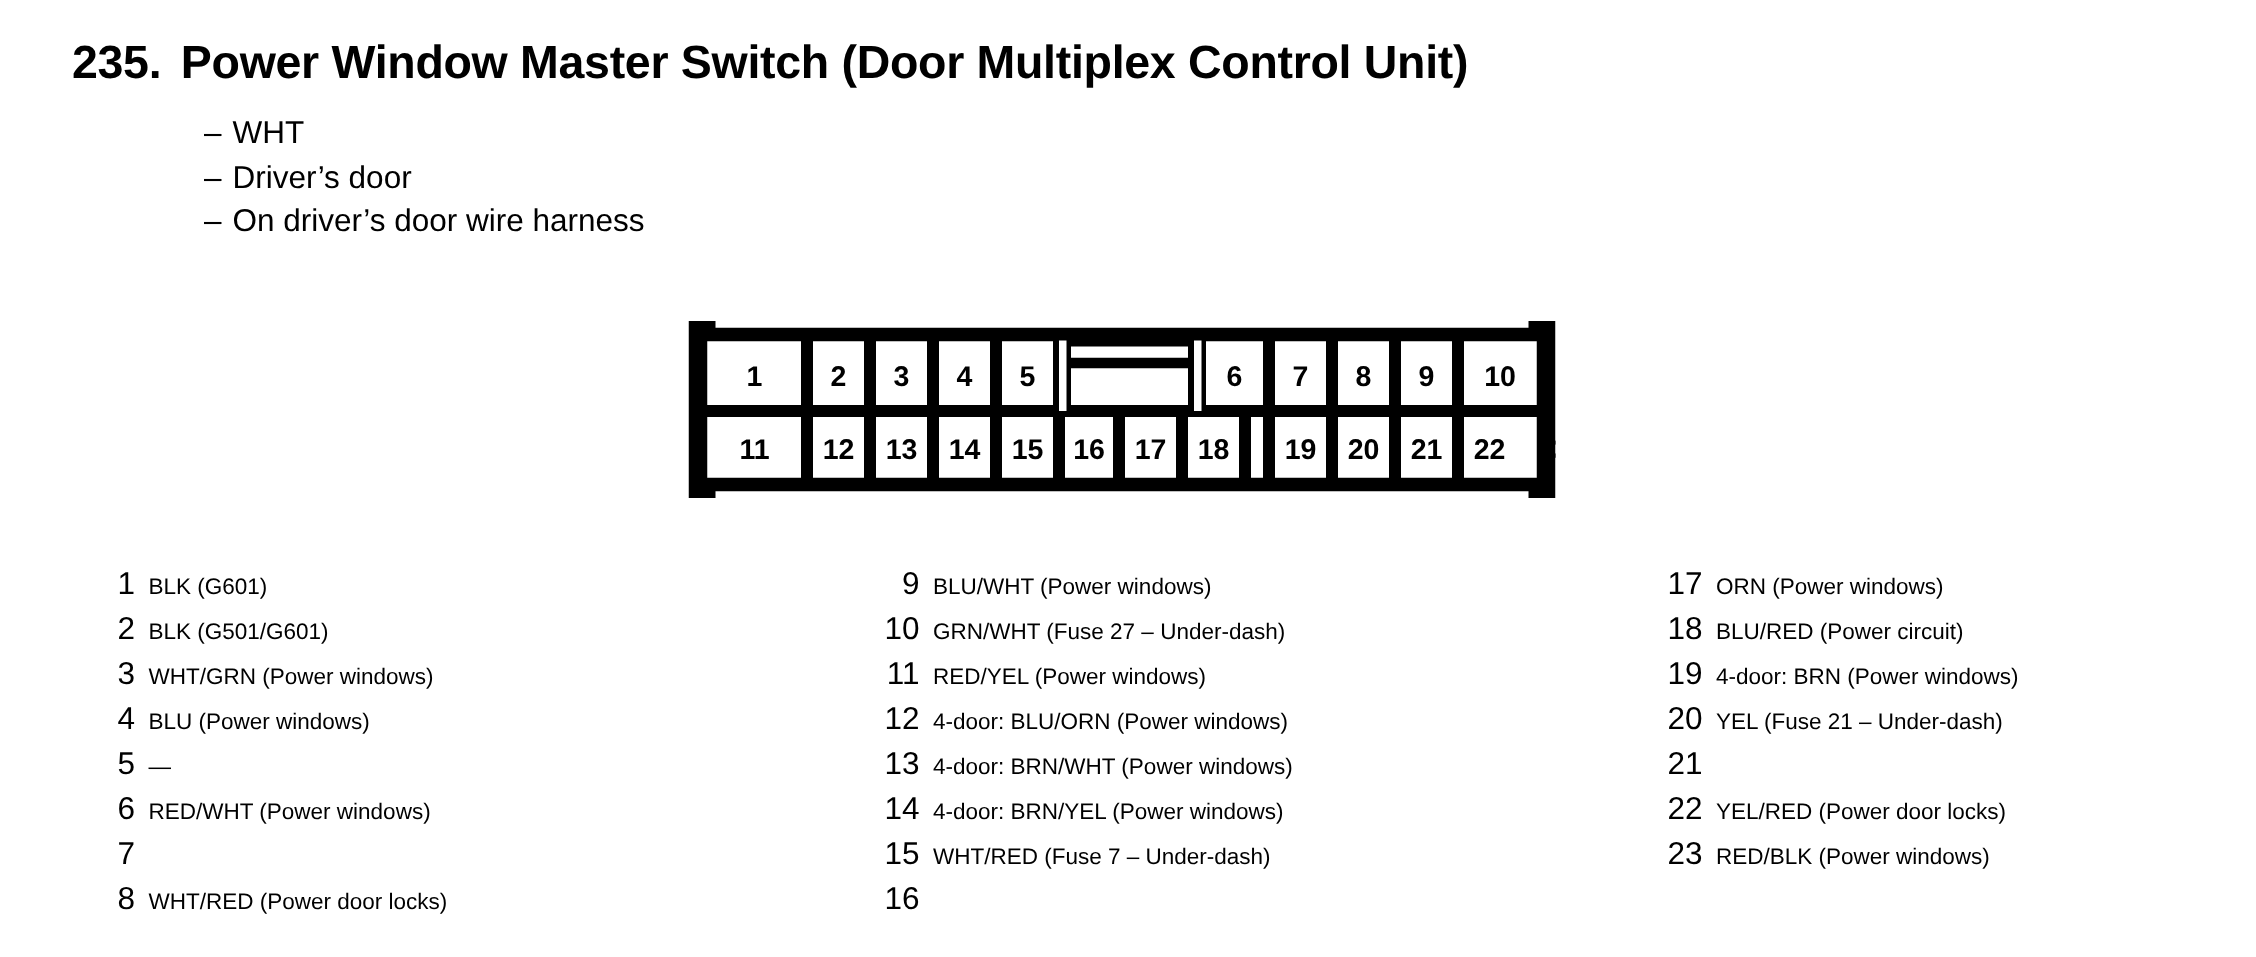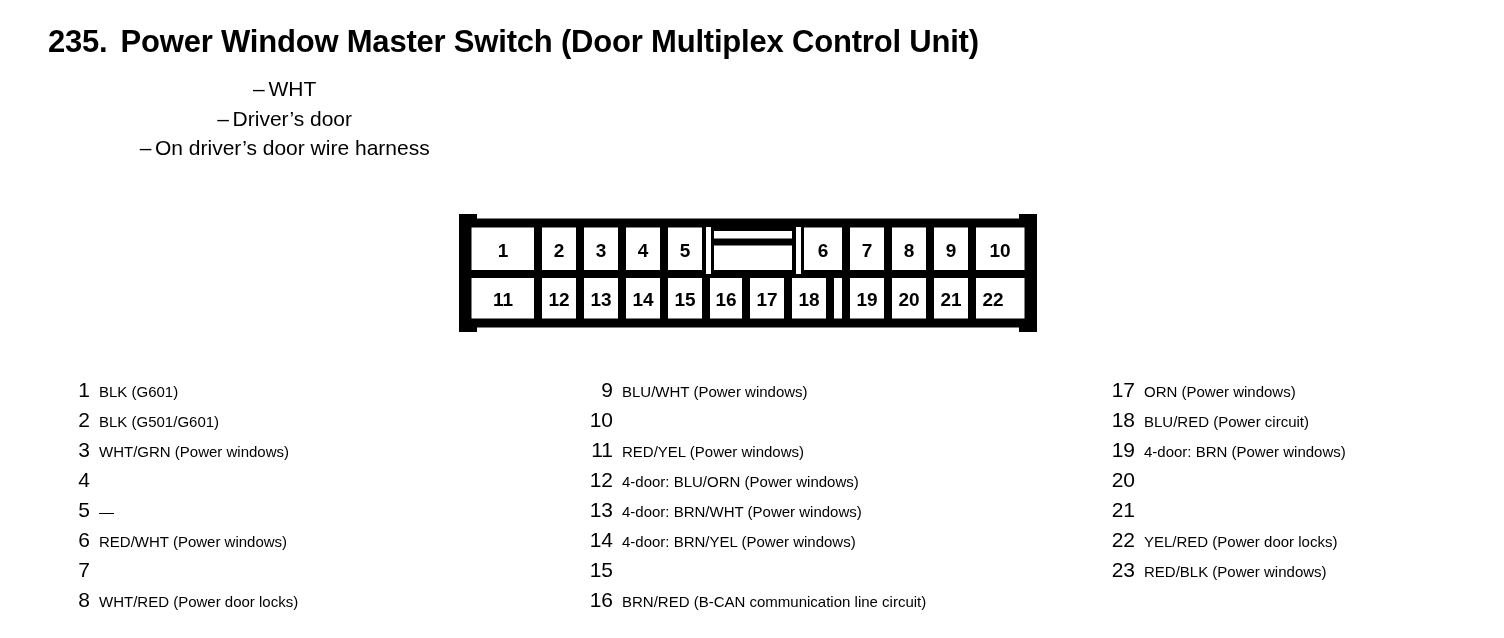--- a/index.html
+++ b/index.html
@@ -29,21 +29,20 @@
   .page-title .num {
     display: inline-block;
     margin-right: 13px;
   }
 
   
   .subtitles {
     position: absolute;
     left: 136px;
     top: 74px;
-    text-align: center;
   }
   .subtitle-line {
     font-size: 21px;
     line-height: 29.5px;
     white-space: nowrap;
   }
   .subtitle-line .dash {
     display: inline-block;
     width: 19px;
   }
@@ -205,20 +204,21 @@
     <div class="legend-row">
       <span class="legend-num">2</span>
       <span class="legend-desc">BLK (G501/G601)</span>
     </div>
     <div class="legend-row">
       <span class="legend-num">3</span>
       <span class="legend-desc">WHT/GRN (Power windows)</span>
     </div>
     <div class="legend-row">
       <span class="legend-num">4</span>
+      <span class="legend-desc">BLU (Power windows)</span>
     </div>
     <div class="legend-row">
       <span class="legend-num">5</span>
       <span class="legend-desc">—</span>
     </div>
     <div class="legend-row">
       <span class="legend-num">6</span>
       <span class="legend-desc">RED/WHT (Power windows)</span>
     </div>
     <div class="legend-row">
@@ -230,61 +230,63 @@
     </div>
   </div>
 
   <div class="legend-col col-2">
     <div class="legend-row">
       <span class="legend-num">9</span>
       <span class="legend-desc">BLU/WHT (Power windows)</span>
     </div>
     <div class="legend-row">
       <span class="legend-num">10</span>
+      <span class="legend-desc">GRN/WHT (Fuse 27 – Under-dash)</span>
     </div>
     <div class="legend-row">
       <span class="legend-num">11</span>
       <span class="legend-desc">RED/YEL (Power windows)</span>
     </div>
     <div class="legend-row">
       <span class="legend-num">12</span>
       <span class="legend-desc">4-door: BLU/ORN (Power windows)</span>
     </div>
     <div class="legend-row">
       <span class="legend-num">13</span>
       <span class="legend-desc">4-door: BRN/WHT (Power windows)</span>
     </div>
     <div class="legend-row">
       <span class="legend-num">14</span>
       <span class="legend-desc">4-door: BRN/YEL (Power windows)</span>
     </div>
     <div class="legend-row">
       <span class="legend-num">15</span>
+      <span class="legend-desc">WHT/RED (Fuse 7 – Under-dash)</span>
     </div>
     <div class="legend-row">
       <span class="legend-num">16</span>
-      <span class="legend-desc">BRN/RED (B-CAN communication line circuit)</span>
     </div>
   </div>
 
   <div class="legend-col col-3">
     <div class="legend-row">
       <span class="legend-num">17</span>
       <span class="legend-desc">ORN (Power windows)</span>
     </div>
     <div class="legend-row">
       <span class="legend-num">18</span>
       <span class="legend-desc">BLU/RED (Power circuit)</span>
     </div>
     <div class="legend-row">
       <span class="legend-num">19</span>
       <span class="legend-desc">4-door: BRN (Power windows)</span>
     </div>
     <div class="legend-row">
       <span class="legend-num">20</span>
+      <span class="legend-desc">YEL (Fuse 21 – Under-dash)</span>
     </div>
     <div class="legend-row">
       <span class="legend-num">21</span>
     </div>
     <div class="legend-row">
       <span class="legend-num">22</span>
       <span class="legend-desc">YEL/RED (Power door locks)</span>
     </div>
     <div class="legend-row">
       <span class="legend-num">23</span>

